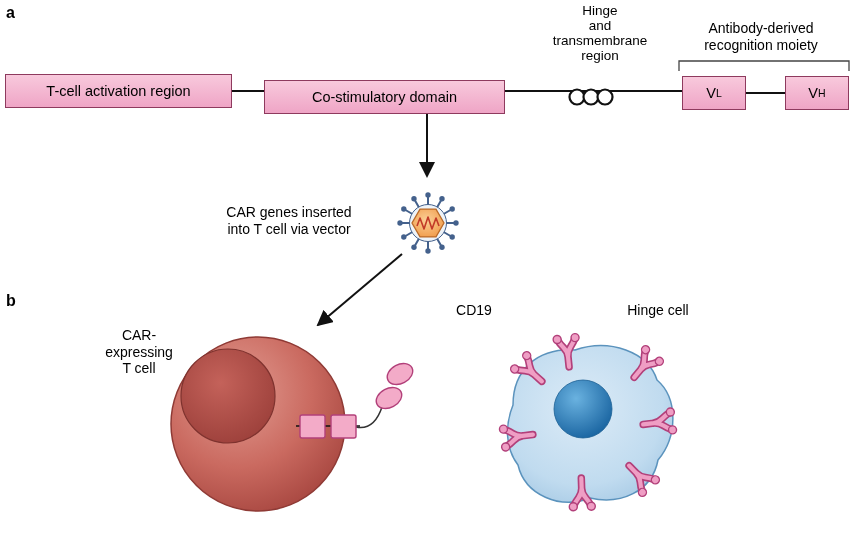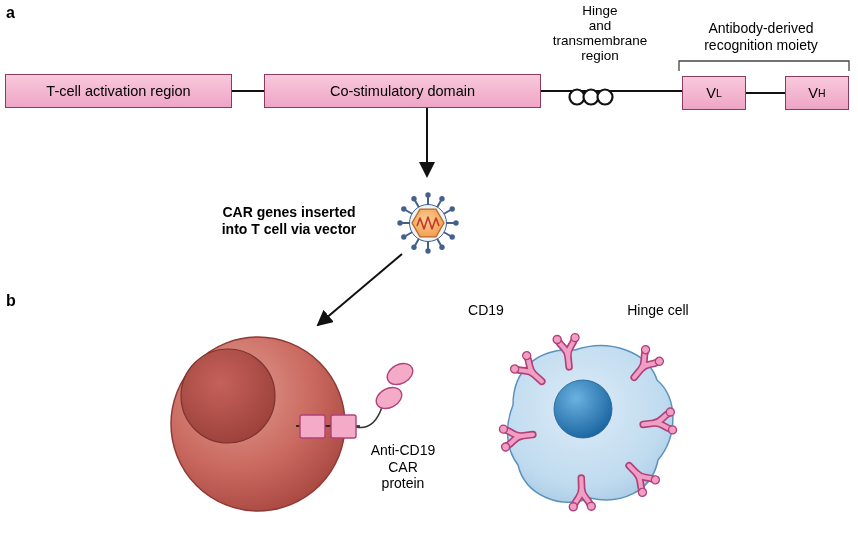--- a/index.html
+++ b/index.html
@@ -140,38 +140,38 @@
         <use href="#recep" transform="translate(582,498) rotate(178)"></use>
         <use href="#recep" transform="translate(513,437) rotate(-97)"></use>
       </g>
     </g>
   </svg>
 
   <div class="plabel" style="left:6px;top:4px;">a</div>
   <div class="plabel" style="left:6px;top:292px;">b</div>
 
   <div class="dbox" style="left:5px;top:74px;width:227px;">T-cell activation region</div>
-  <div class="dbox" style="left:264px;top:74px;width:277px;">Co-stimulatory domain</div>
+  <div class="dbox" style="left:264px;top:80px;width:241px;">Co-stimulatory domain</div>
   <div class="dbox" style="left:682px;top:76px;width:64px;">
     <span>V</span>
       <sub>L</sub>
   </div>
   <div class="dbox" style="left:785px;top:76px;width:64px;">
     <span>V</span>
       <sub>H</sub>
   </div>
 
   <div class="lbl" style="left:668px;top:20px;width:186px;">Antibody-derived
 recognition moiety</div>
   <div class="lbl tight" style="left:533px;top:3px;width:134px;">Hinge
 and
 transmembrane
 region</div>
-  <div class="lbl" style="left:193px;top:204px;width:192px;font-weight:bold;">CAR genes inserted
+  <div class="lbl" style="left:193px;top:204px;width:192px;">CAR genes inserted
 into T cell via vector</div>
 
-  <div class="lbl" style="left:352px;top:442px;width:102px;">Anti-CD19
-CAR
-protein</div>
-  <div class="lbl" style="left:458px;top:302px;width:56px;">CD19</div>
+  <div class="lbl" style="left:83px;top:327px;width:112px;">CAR-
+expressing
+T cell</div>
+  <div class="lbl" style="left:446px;top:302px;width:56px;">CD19</div>
   <div class="lbl" style="left:612px;top:302px;width:92px;">Hinge cell</div>
 
 </div>
 
 </body></html>

